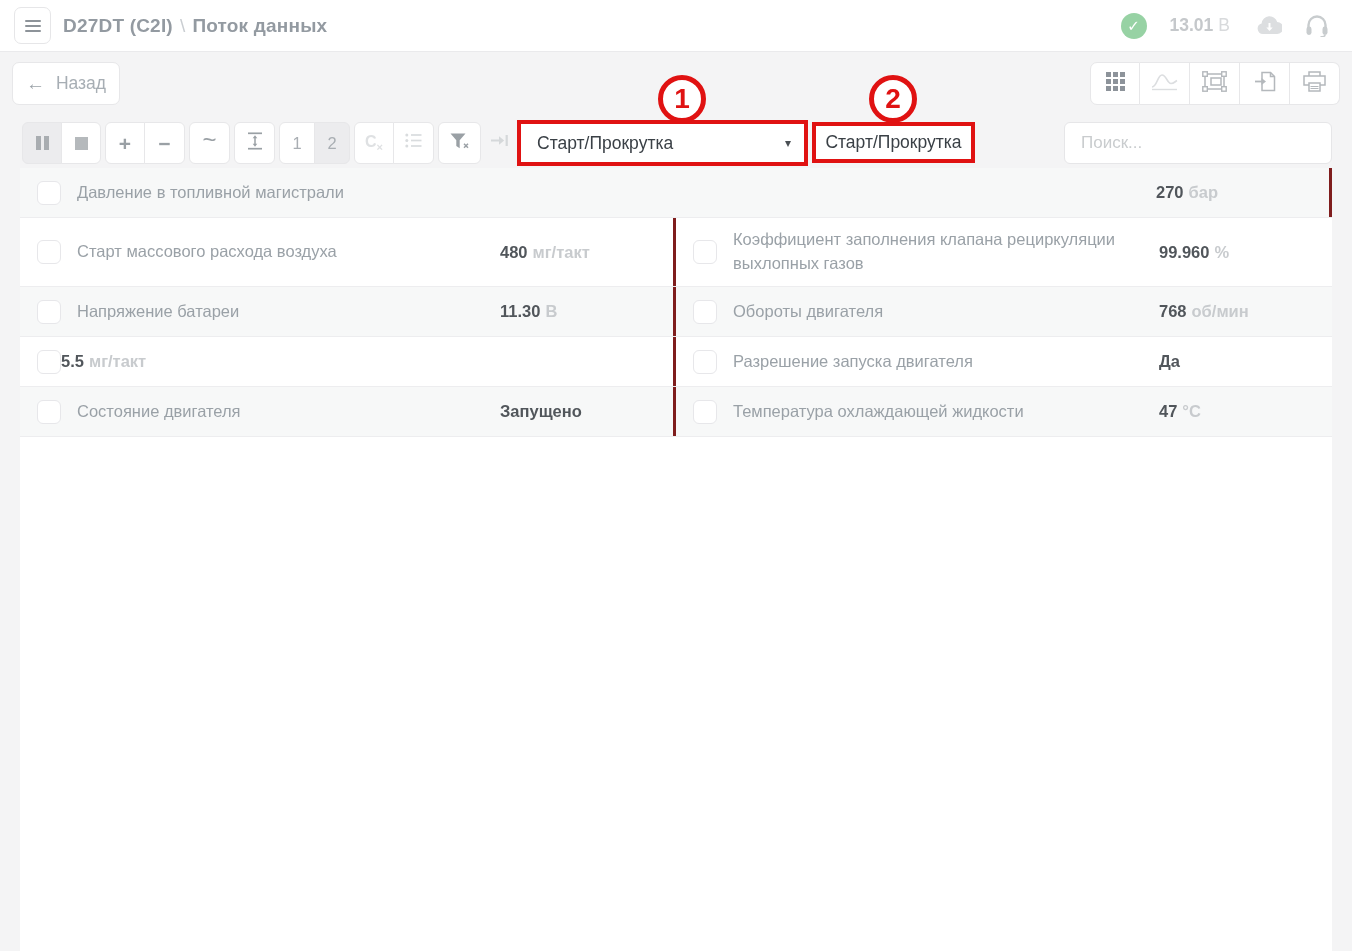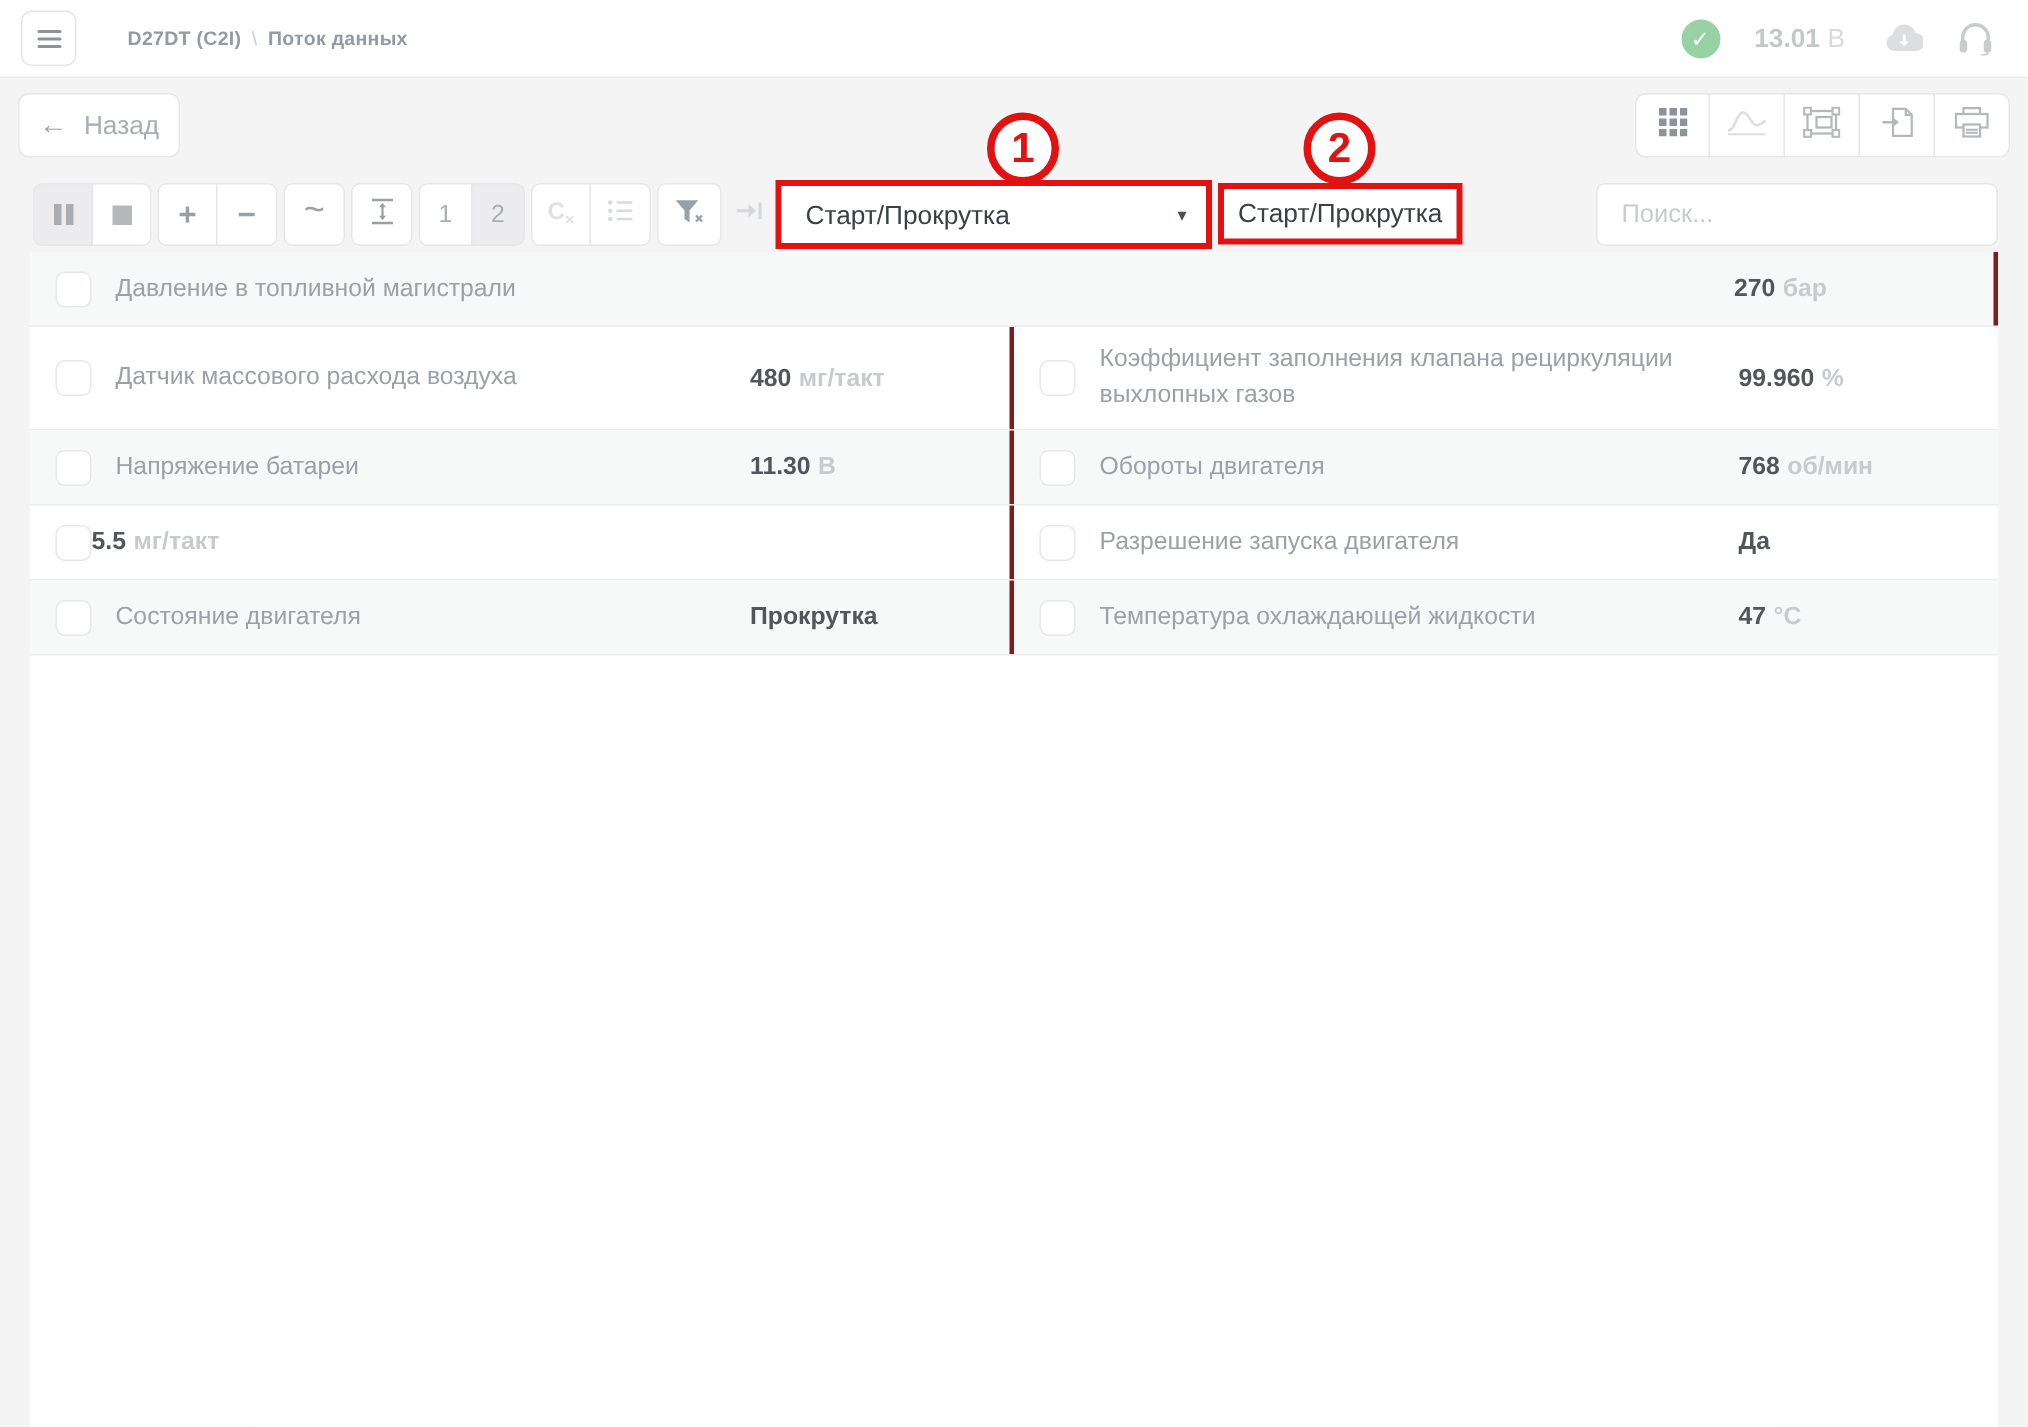--- a/index.html
+++ b/index.html
@@ -10,21 +10,21 @@
     position:relative; overflow:hidden;
     -webkit-font-smoothing:antialiased;
   }
   
   .topbar { height:52px; background:#fff; border-bottom:1px solid #eaeaec;
             display:flex; align-items:center; padding:0 23px 0 14px; }
   .menu-btn { width:37px; height:37px; background:#fff; border:1px solid #e6e6e8;
               border-radius:7px; display:flex; flex-direction:column; gap:3px;
               align-items:center; justify-content:center; cursor:pointer; }
   .menu-btn i { display:block; width:16px; height:2px; background:#8d9399; border-radius:1px; }
-  .apptitle { margin-left:34px; font-size:13px; font-weight:700; color:#939aa1; letter-spacing:.2px; }
+  .apptitle { margin-left:12px; font-size:19px; font-weight:700; color:#939aa1; letter-spacing:.2px; }
   .apptitle .sep { color:#c9cdd1; font-weight:400; padding:0 7px; }
   .topbar-right { margin-left:auto; display:flex; align-items:center; gap:23px; }
   .status-check { width:26px; height:26px; border-radius:50%; background:#97d2a4;
                   color:#fff; font-size:15px; font-weight:700;
                   display:flex; align-items:center; justify-content:center; }
   .voltage { font-size:17.5px; font-weight:700; color:#c5c8cb; margin-right:4px; }
   .voltage .unit { color:#d8dadc; font-weight:400; margin-left:5px; }
   .top-icon { display:flex; align-items:center; }
   
   .strip { position:relative; height:116px; background:#f4f4f5; }
@@ -300,21 +300,21 @@
       <div class="plabel">Давление в топливной магистрали</div>
       <div class="pvalue">
         <span class="v">270</span><span class="u">бар</span>
       </div>
     </div>
   </div>
 
   <div class="trow" style="height:69px">
     <div class="cell leftcol">
       <div class="checkbox"></div>
-      <div class="plabel">Датчик массового расхода воздуха</div>
+      <div class="plabel">Старт массового расхода воздуха</div>
       <div class="pvalue">
         <span class="v">480</span><span class="u">мг/такт</span>
       </div>
     </div>
     <div class="cell">
       <div class="checkbox"></div>
       <div class="plabel">Коэффициент заполнения клапана рециркуляции выхлопных газов</div>
       <div class="pvalue">
         <span class="v">99.960</span><span class="u">%</span>
       </div>
@@ -352,21 +352,21 @@
         <span class="v">Да</span><span class="u"></span>
       </div>
     </div>
   </div>
 
   <div class="trow striped" style="height:50px">
     <div class="cell leftcol">
       <div class="checkbox"></div>
       <div class="plabel">Состояние двигателя</div>
       <div class="pvalue">
-        <span class="v">Прокрутка</span><span class="u"></span>
+        <span class="v">Запущено</span><span class="u"></span>
       </div>
     </div>
     <div class="cell">
       <div class="checkbox"></div>
       <div class="plabel">Температура охлаждающей жидкости</div>
       <div class="pvalue">
         <span class="v">47</span><span class="u">°C</span>
       </div>
     </div>
   </div>

